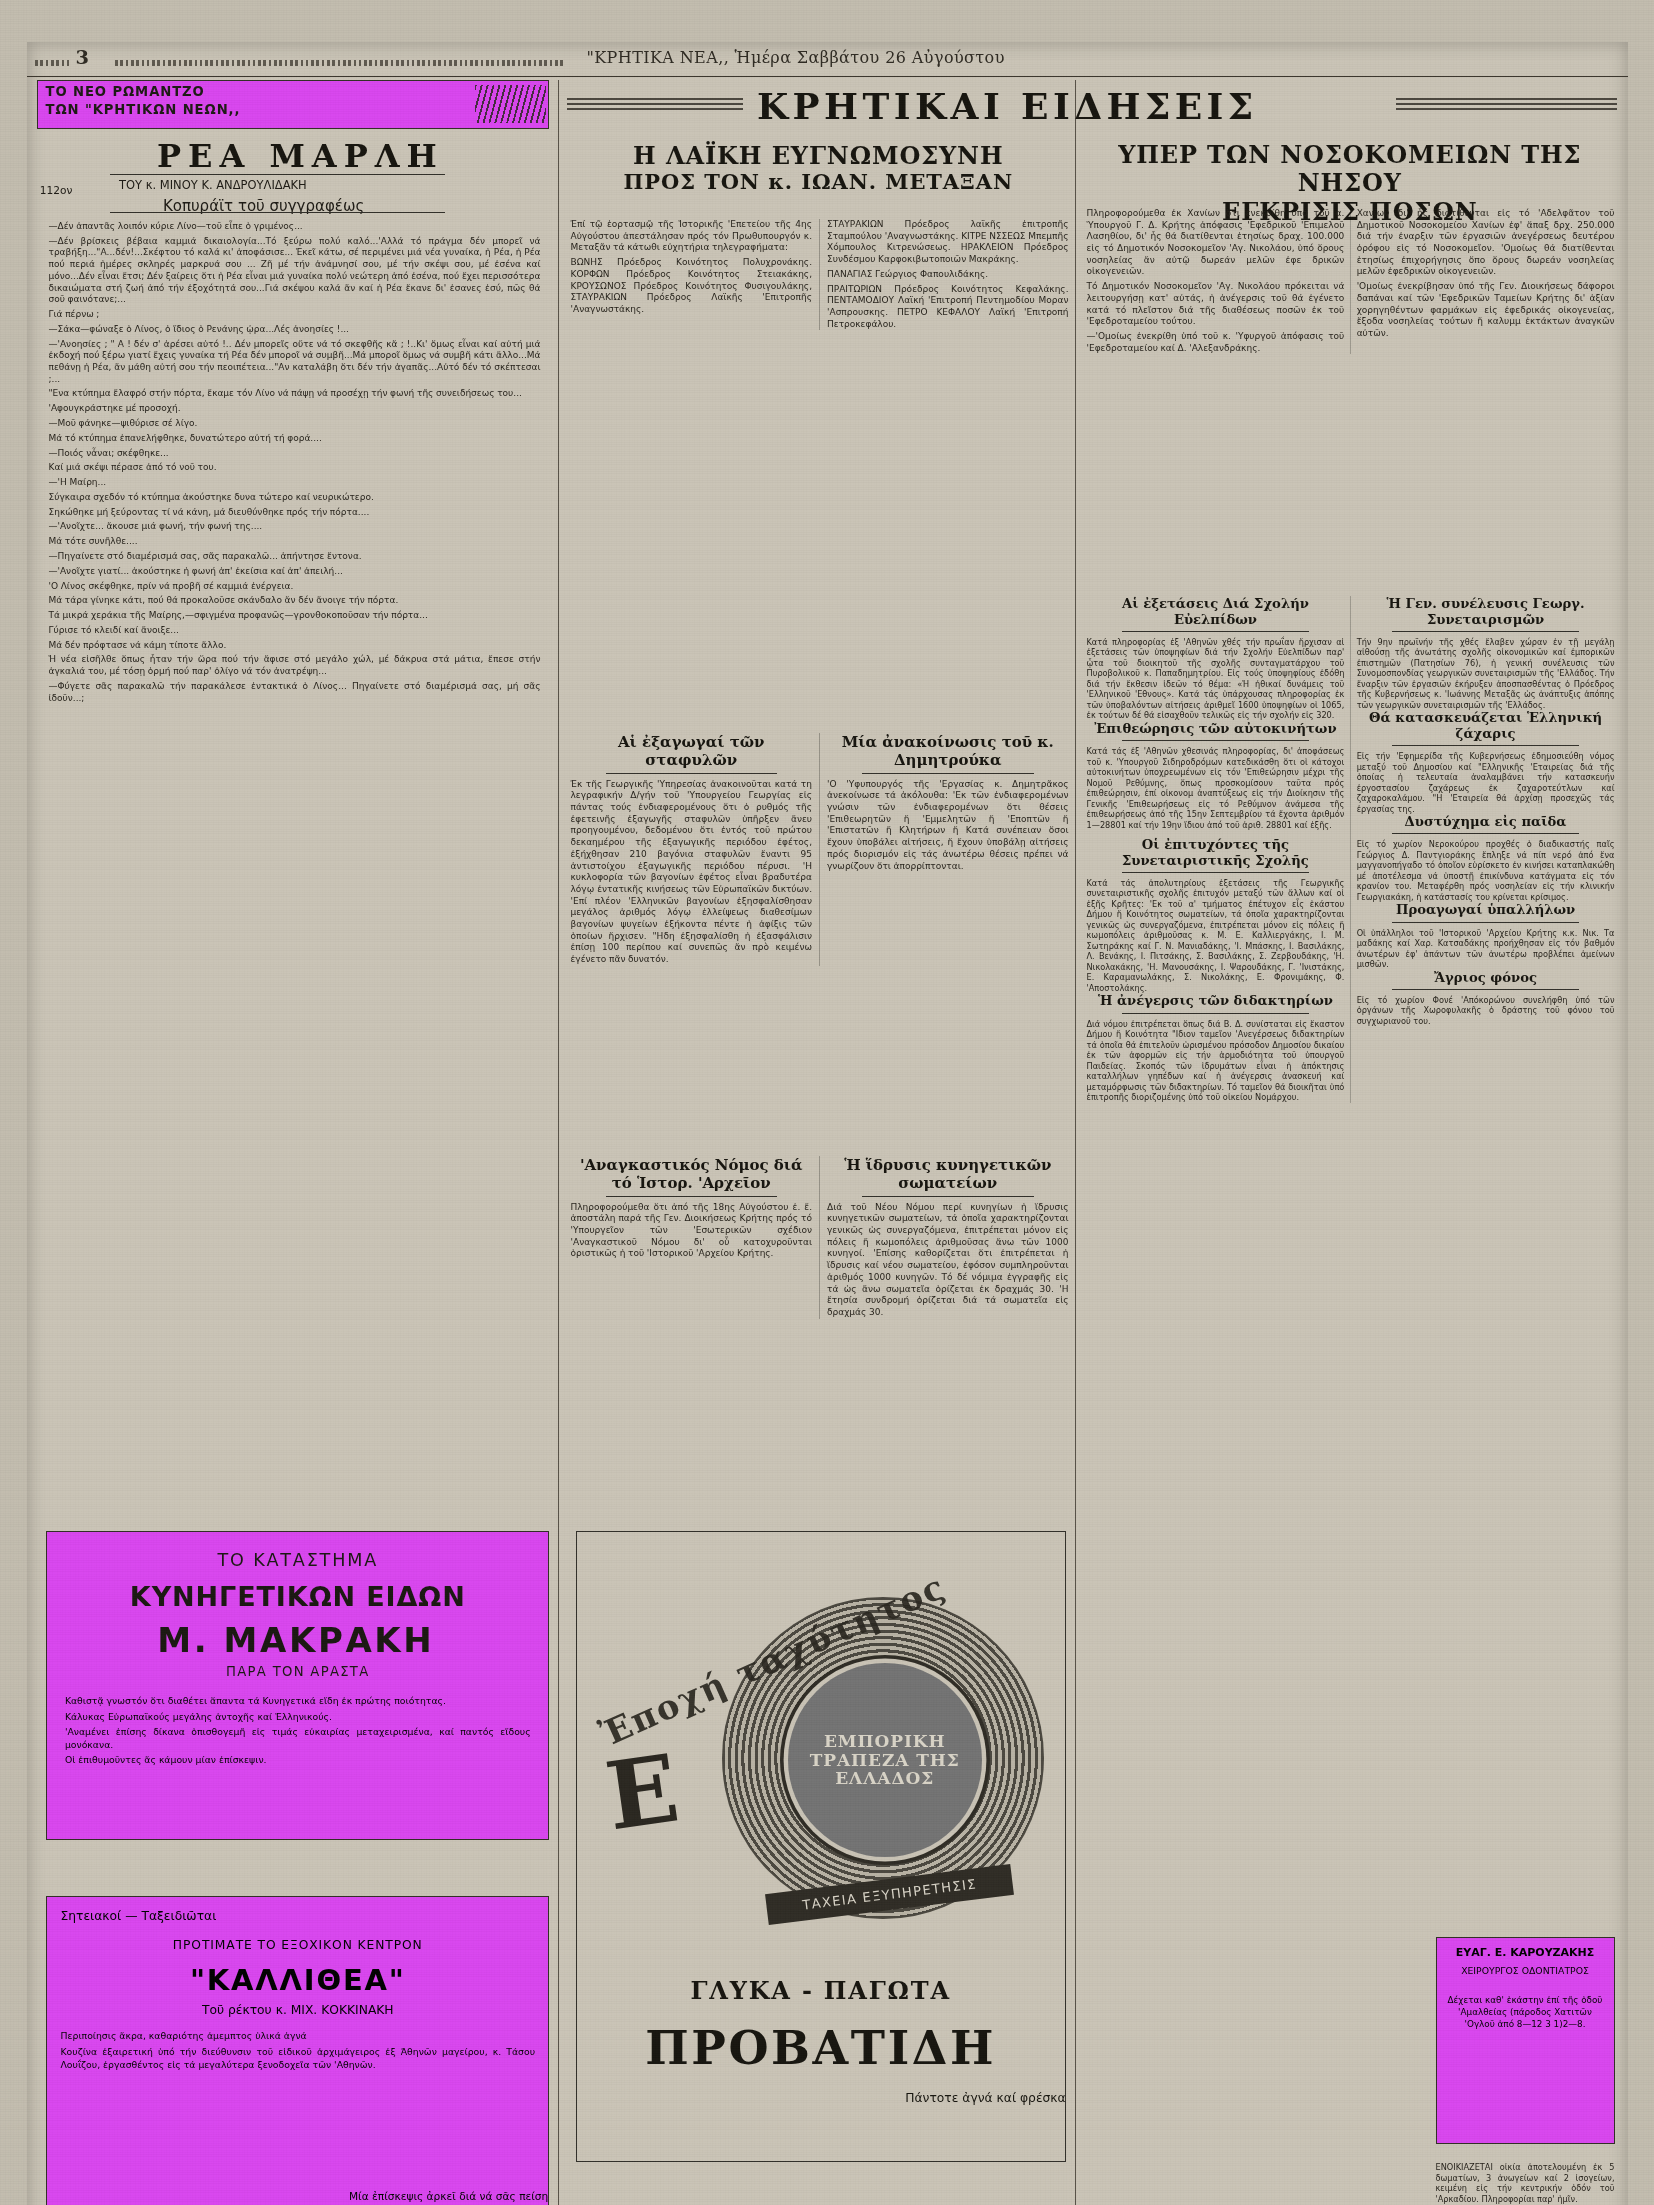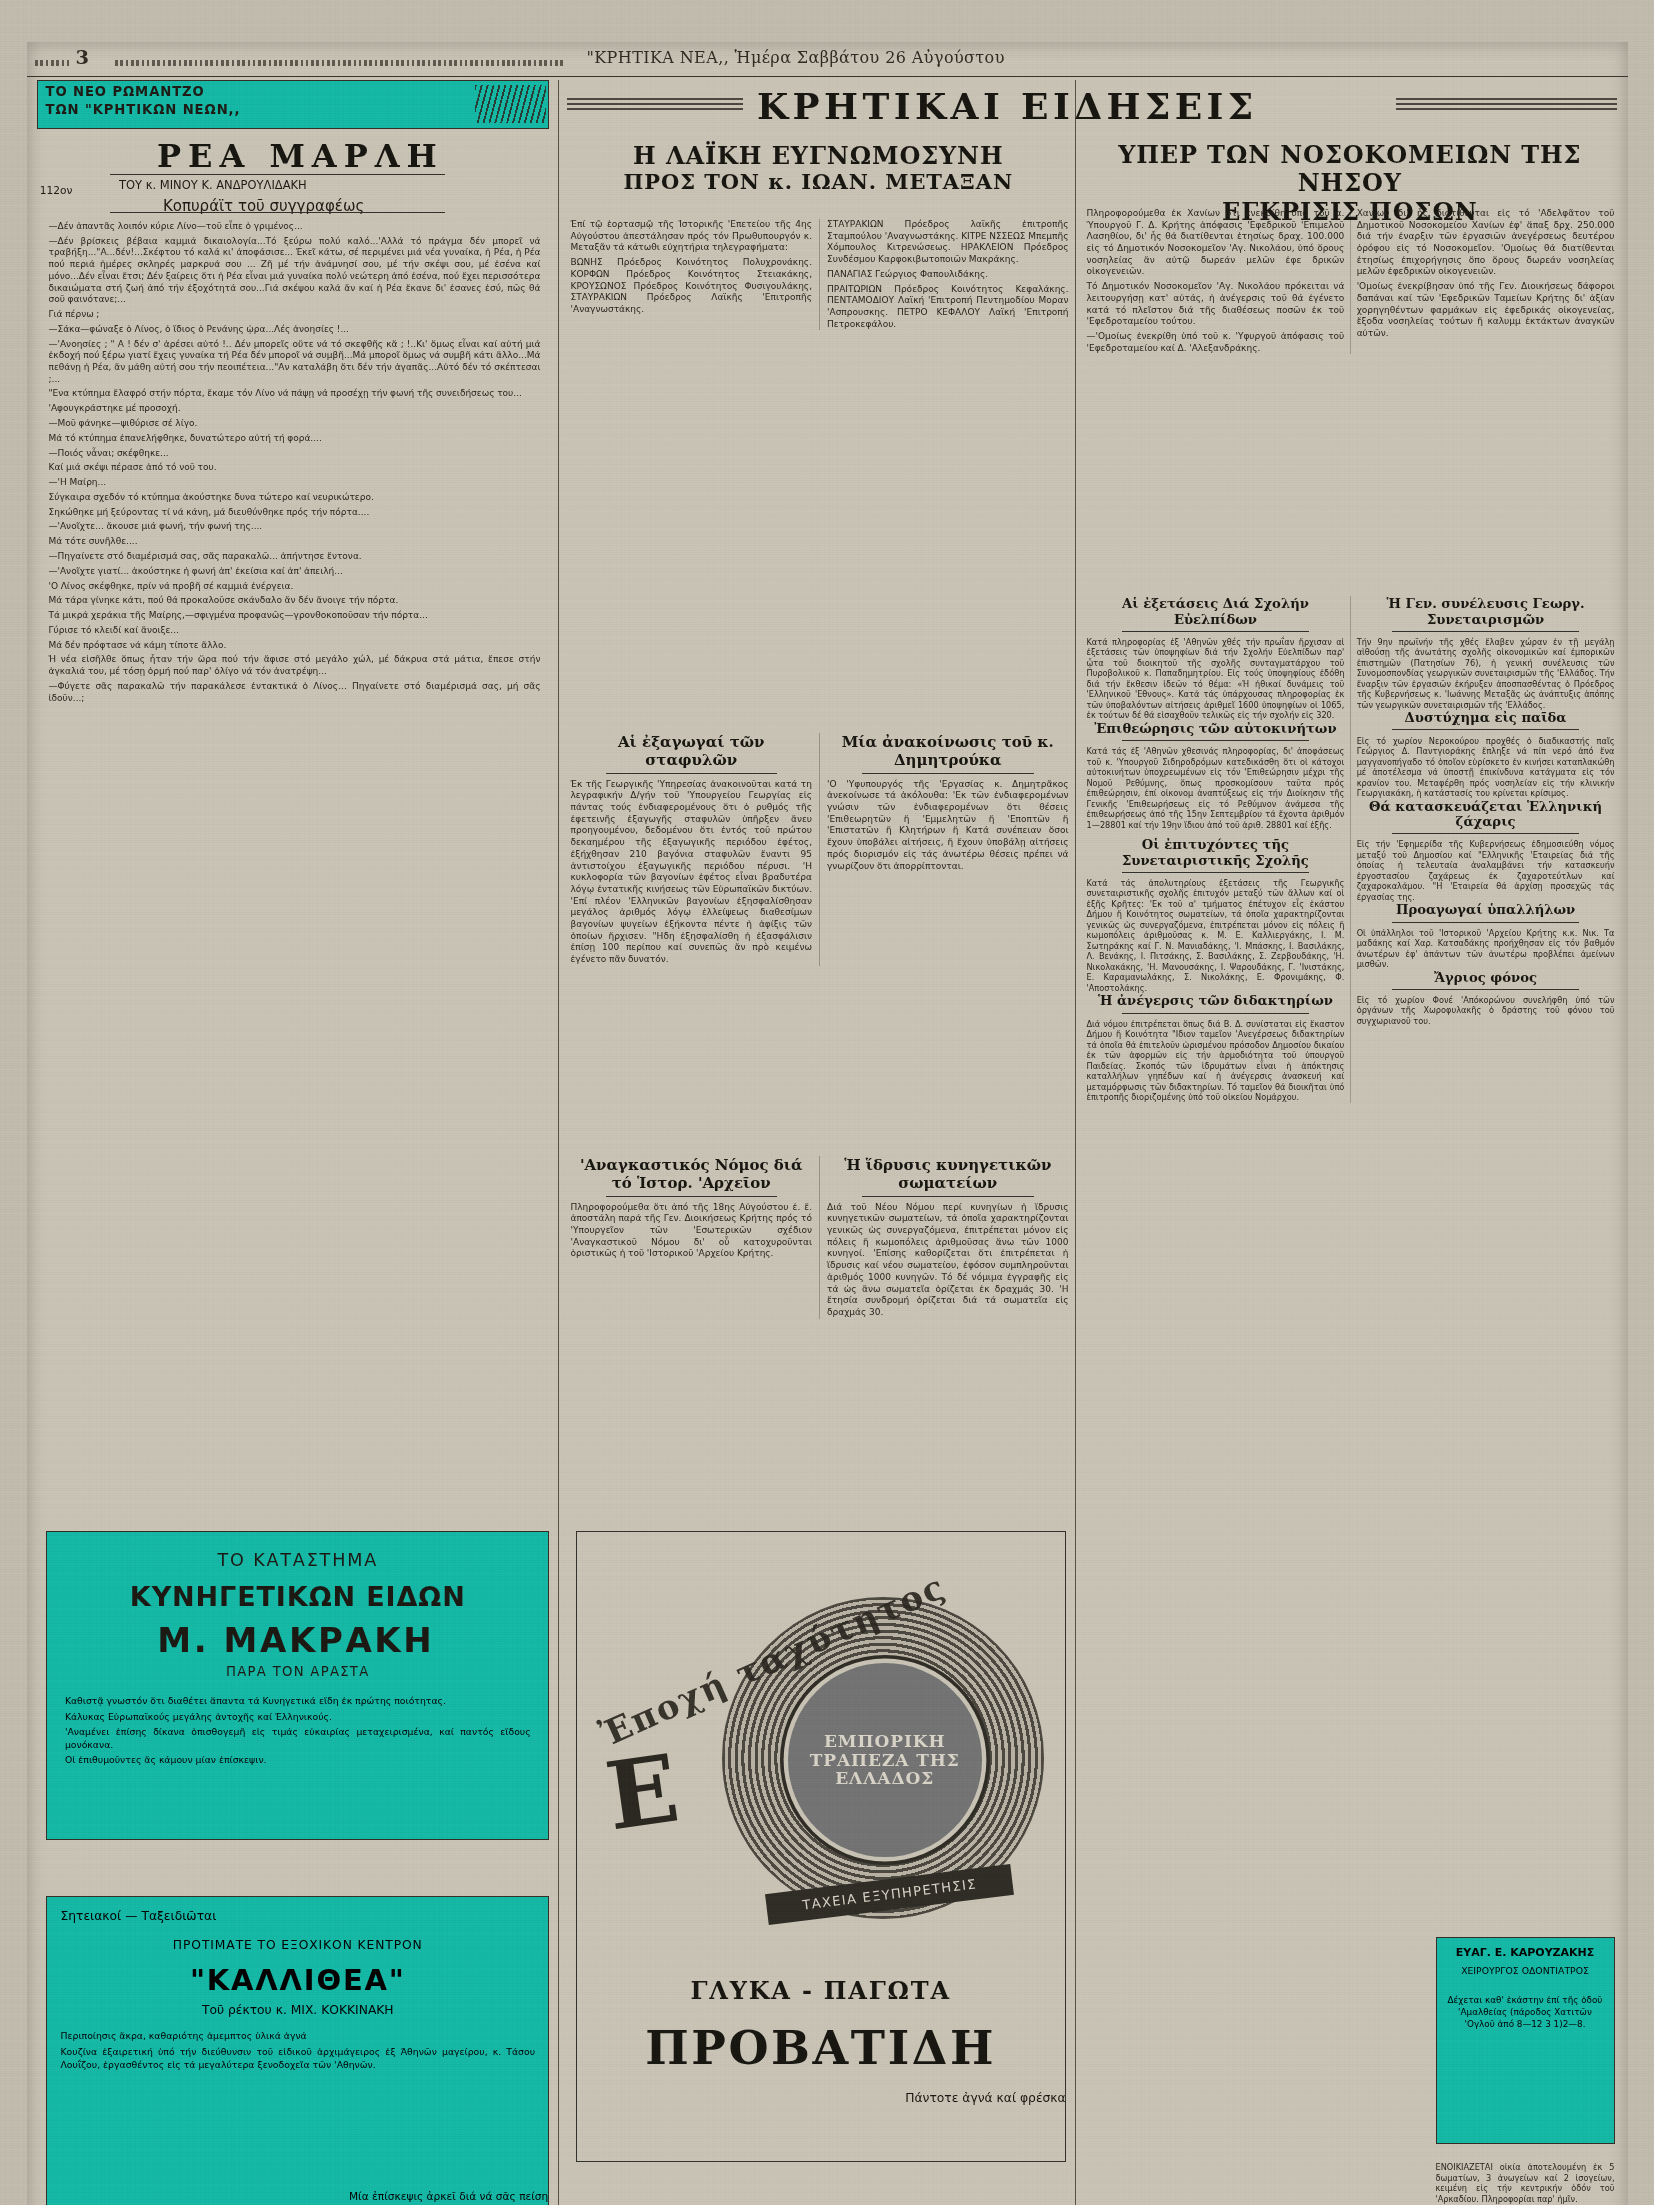--- a/index.html
+++ b/index.html
@@ -106,21 +106,21 @@
     line-height: 1.28;
     text-align: justify;
     color: #231f18;
   }
 
   
   .box {
     position: absolute;
     border: 1.3px solid #322e26;
     box-sizing: border-box;
-    background: #14b8a6;
+    background: #d946ef;
   }
 
   
   .c1-topbox {
     position: absolute;
     left: 6.6px; top: 0px;
     width: 512px; height: 49px;
   }
   .c1-topbox .l1 {
     position: absolute; left: 7px; top: 2.6px;
@@ -573,29 +573,29 @@
             <div class="small-text">Διά νόμου ἐπιτρέπεται ὅπως διά Β. Δ. συνίσταται εἰς ἕκαστον Δήμου ἤ Κοινότητα "Ιδιον ταμεῖον 'Ανεγέρσεως διδακτηρίων τά ὁποῖα θά ἐπιτελοῦν ὡρισμένου πρόσοδον Δημοσίου δικαίου ἐκ τῶν ἀφορμῶν εἰς τήν ἁρμοδιότητα τοῦ ὑπουργοῦ Παιδείας. Σκοπός τῶν ἱδρυμάτων εἶναι ἡ ἀπόκτησις καταλλήλων γηπέδων καί ἡ ἀνέγερσις ἀνασκευή καί μεταμόρφωσις τῶν διδακτηρίων. Τό ταμεῖον θά διοικῆται ὑπό ἐπιτροπῆς διοριζομένης ὑπό τοῦ οἰκείου Νομάρχου.</div>
           </div>
 
           <div class="nb">
             <div class="mini-head">Ἡ Γεν. συνέλευσις Γεωργ. Συνεταιρισμῶν</div>
             <div class="sec-rule"></div>
             <div class="small-text">Τήν 9ην πρωϊνήν τῆς χθές ἔλαβεν χώραν ἐν τῇ μεγάλῃ αἰθούσῃ τῆς ἀνωτάτης σχολῆς οἰκονομικῶν καί ἐμπορικῶν ἐπιστημῶν (Πατησίων 76), ἡ γενική συνέλευσις τῶν Συνομοσπονδίας γεωργικῶν συνεταιρισμῶν τῆς 'Ελλάδος. Τήν ἔναρξιν τῶν ἐργασιῶν ἐκήρυξεν ἀποσπασθέντας ὁ Πρόεδρος τῆς Κυβερνήσεως κ. 'Ιωάννης Μεταξᾶς ὡς ἀνάπτυξις ἀπόπης τῶν γεωργικῶν συνεταιρισμῶν τῆς 'Ελλάδος.</div>
           </div>
 
           <div class="nb">
+            <div class="mini-head">Θά κατασκευάζεται Ἑλληνική ζάχαρις</div>
+            <div class="sec-rule"></div>
+            <div class="small-text">Εἰς τήν 'Εφημερίδα τῆς Κυβερνήσεως ἐδημοσιεύθη νόμος μεταξύ τοῦ Δημοσίου καί "Ελληνικῆς 'Εταιρείας διά τῆς ὁποίας ἡ τελευταία ἀναλαμβάνει τήν κατασκευήν ἐργοστασίου ζαχάρεως ἐκ ζαχαροτεύτλων καί ζαχαροκαλάμου. "Η 'Εταιρεία θά ἀρχίσῃ προσεχῶς τάς ἐργασίας της.</div>
+          </div>
+
+          <div class="nb">
             <div class="mini-head">Δυστύχημα εἰς παῖδα</div>
             <div class="sec-rule"></div>
             <div class="small-text">Εἰς τό χωρίον Νεροκούρου προχθές ὁ διαδικαστής παῖς Γεώργιος Δ. Παντγιοράκης ἔπληξε νά πίπ νερό ἀπό ἕνα μαγγανοπήγαδο τό ὁποῖον εὑρίσκετο ἐν κινήσει καταπλακώθη μέ ἀποτέλεσμα νά ὑποστῇ ἐπικίνδυνα κατάγματα εἰς τόν κρανίον του. Μεταφέρθη πρός νοσηλείαν εἰς τήν κλινικήν Γεωργιακάκη, ἡ κατάστασίς του κρίνεται κρίσιμος.</div>
-          </div>
-
-          <div class="nb">
-            <div class="mini-head">Θά κατασκευάζεται Ἑλληνική ζάχαρις</div>
-            <div class="sec-rule"></div>
-            <div class="small-text">Εἰς τήν 'Εφημερίδα τῆς Κυβερνήσεως ἐδημοσιεύθη νόμος μεταξύ τοῦ Δημοσίου καί "Ελληνικῆς 'Εταιρείας διά τῆς ὁποίας ἡ τελευταία ἀναλαμβάνει τήν κατασκευήν ἐργοστασίου ζαχάρεως ἐκ ζαχαροτεύτλων καί ζαχαροκαλάμου. "Η 'Εταιρεία θά ἀρχίσῃ προσεχῶς τάς ἐργασίας της.</div>
           </div>
 
           <div class="nb">
             <div class="mini-head">Προαγωγαί ὑπαλλήλων</div>
             <div class="sec-rule"></div>
             <div class="small-text">Οἱ ὑπάλληλοι τοῦ 'Ιστορικοῦ 'Αρχείου Κρήτης κ.κ. Νικ. Τα μαδάκης καί Χαρ. Κατσαδάκης προήχθησαν εἰς τόν βαθμόν ἀνωτέρων ἐφ' ἀπάντων τῶν ἀνωτέρω προβλέπει ἀμείνων μισθῶν.</div>
           </div>
 
           <div class="nb">
             <div class="mini-head">Ἄγριος φόνος</div>

